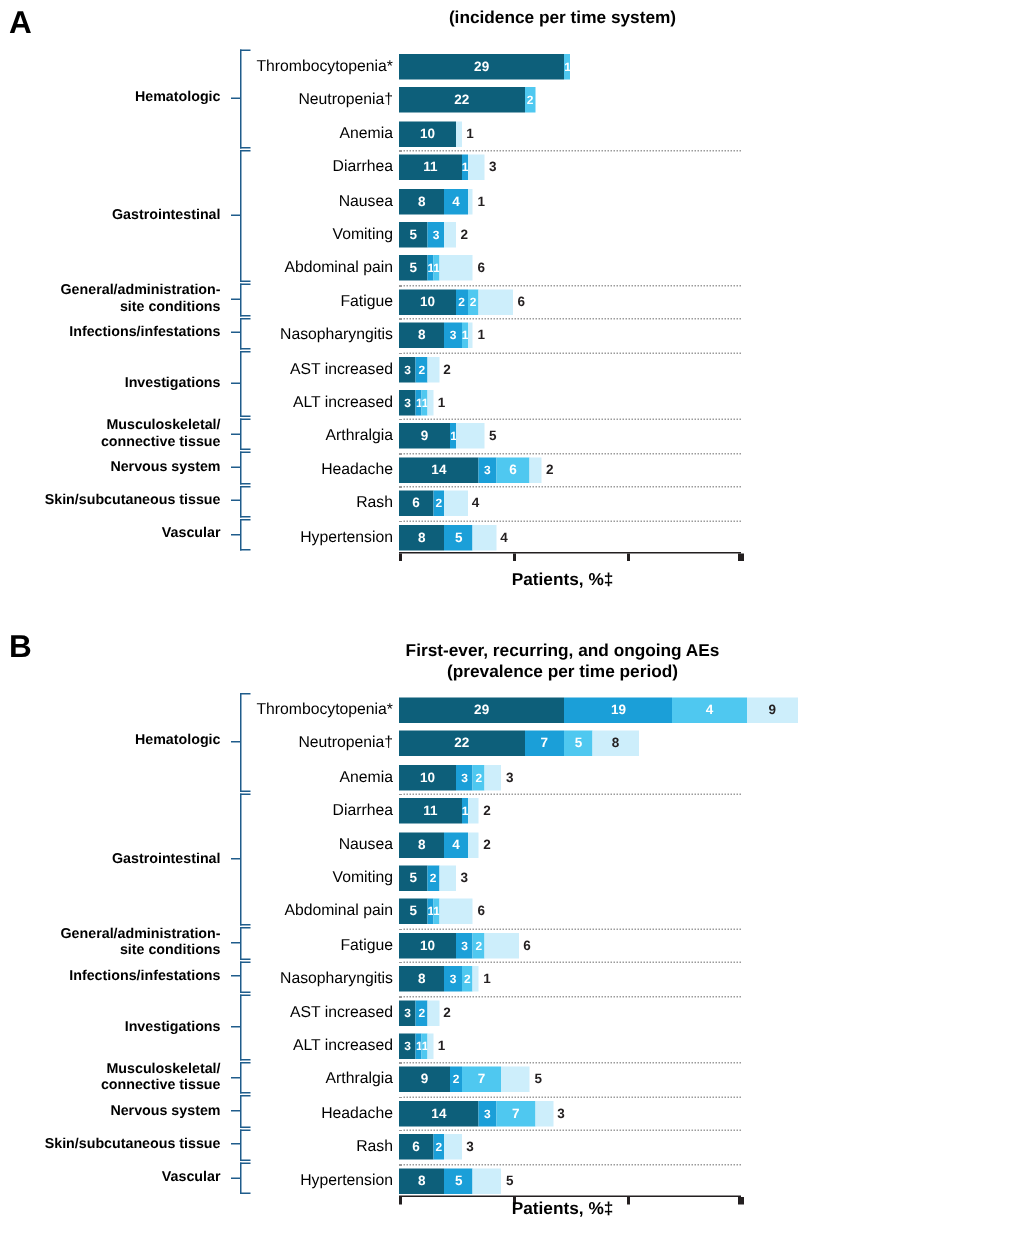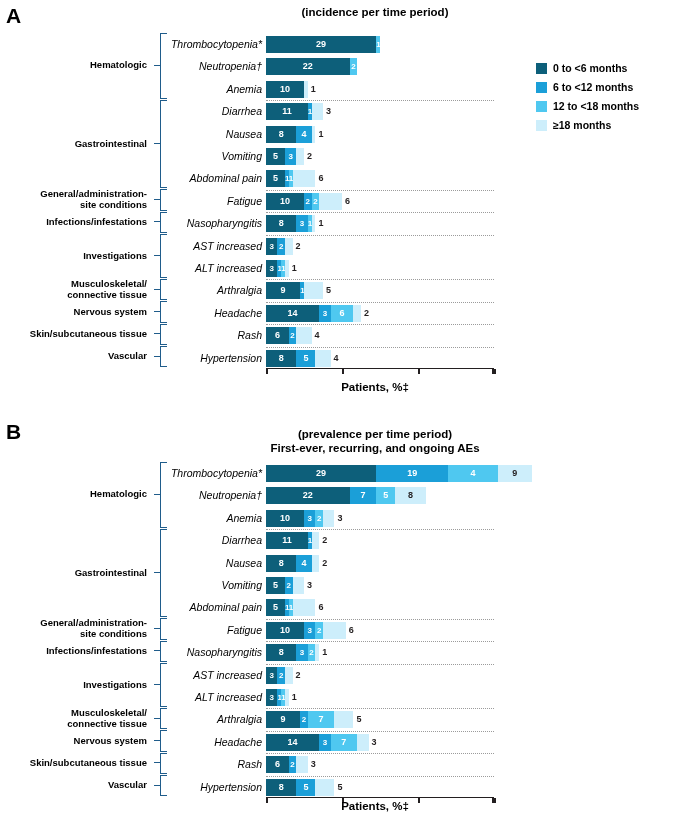--- a/index.html
+++ b/index.html
@@ -39,21 +39,21 @@
   .axis-title{
     position:absolute;width:290px;text-align:center;left:230px;
     font-size:11.5px;font-weight:bold;
   }
   #panelA .axis-title{top:381px;}
 
   
   .row{position:absolute;left:0;height:17px;}
   .row-label{
     position:absolute;right:100%;margin-right:4px;
-    white-space:nowrap;font-size:10.5px;line-height:17px;text-align:center;font-style:italic;
+    white-space:nowrap;font-size:10.5px;line-height:17px;text-align:center;
   }
   .bar{position:absolute;left:0;top:0;height:17px;white-space:nowrap;font-size:0;}
   .seg{
     display:inline-block;height:17px;vertical-align:top;
     font-size:9px;font-weight:bold;line-height:17px;
     text-align:center;color:#fff;overflow:hidden;
   }
   .seg.pale{color:#231f20;}
   .outlabel{
     display:inline-block;height:17px;vertical-align:top;
@@ -86,21 +86,21 @@
   .legend-item{display:flex;align-items:center;margin-bottom:7px;}
   .legend-swatch{width:11px;height:11px;margin-right:6px;flex:none;}
   .legend-text{font-size:10.5px;font-weight:bold;white-space:nowrap;}
 </style>
 </head>
 <body>
 
 <div class="panel" id="panelA">
   <div class="panel-letter">A</div>
   <div class="chart-title">
-    <div>(incidence per time period)</div>
+    <div>(incidence per time system)</div>
   </div>
   <div class="plot" id="plotA">
       <div class="row" style="top: 0px;">
         <div class="row-label">Thrombocytopenia*</div>
         <div class="bar"><div class="seg" style="width: 110.2px; background: rgb(13, 95, 122);">29</div><div class="seg" style="width: 3.8px; background: rgb(79, 200, 240); font-size: 8px;">1</div></div>
       </div>
       <div class="row" style="top: 22.4px;">
         <div class="row-label">Neutropenia†</div>
         <div class="bar"><div class="seg" style="width: 83.6px; background: rgb(13, 95, 122);">22</div><div class="seg" style="width: 7.6px; background: rgb(79, 200, 240); font-size: 8px;">2</div></div>
       </div>
@@ -165,38 +165,20 @@
       <div class="sep" style="top: 288.2px;"></div>
       <div class="sep" style="top: 310.6px;"></div>
       <div class="axis-line" style="top: 331.6px; bottom: auto;"></div>
       <div class="axis-tick" style="left: 0px; top: 333.2px; bottom: auto;"></div>
       <div class="axis-tick" style="left: 76px; top: 333.2px; bottom: auto;"></div>
       <div class="axis-tick" style="left: 152px; top: 333.2px; bottom: auto;"></div>
       <div class="axis-tick" style="left: 228px; top: 333.2px; bottom: auto;"></div>
       <div class="axis-tick" style="left: 226px; top: 333.2px; bottom: auto;"></div>
     </div>
   <div class="axis-title">Patients, %‡</div>
-  <div class="legend" id="legendA">
-      <div class="legend-item">
-        <div class="legend-swatch" style="background: rgb(13, 95, 122);"></div>
-        <div class="legend-text">0 to &lt;6 months</div>
-      </div>
-      <div class="legend-item">
-        <div class="legend-swatch" style="background: rgb(27, 159, 216);"></div>
-        <div class="legend-text">6 to &lt;12 months</div>
-      </div>
-      <div class="legend-item">
-        <div class="legend-swatch" style="background: rgb(79, 200, 240);"></div>
-        <div class="legend-text">12 to &lt;18 months</div>
-      </div>
-      <div class="legend-item">
-        <div class="legend-swatch" style="background: rgb(205, 238, 251);"></div>
-        <div class="legend-text">≥18 months</div>
-      </div>
-    </div>
 <div class="bracket" style="left: 160px; top: 32.5px; height: 64.2px;"></div>
     <div class="cat-label" style="width: 155px; left: 0px; top: 59.1px; padding-right: 8px; box-sizing: border-box;">
       <div>Hematologic</div>
     </div>
     <div class="bracket-tick" style="left: 154px; top: 64.6px;"></div>
     <div class="bracket" style="left: 160px; top: 99.7px; height: 86.6px;"></div>
     <div class="cat-label" style="width: 155px; left: 0px; top: 137.5px; padding-right: 8px; box-sizing: border-box;">
       <div>Gastrointestinal</div>
     </div>
     <div class="bracket-tick" style="left: 154px; top: 143px;"></div>
@@ -235,22 +217,22 @@
     <div class="bracket" style="left: 160px; top: 346.1px; height: 19.4px;"></div>
     <div class="cat-label" style="width: 155px; left: 0px; top: 350.3px; padding-right: 8px; box-sizing: border-box;">
       <div>Vascular</div>
     </div>
     <div class="bracket-tick" style="left: 154px; top: 355.8px;"></div>
   </div>
 
 <div class="panel" id="panelB">
   <div class="panel-letter">B</div>
   <div class="chart-title">
+    <div>First-ever, recurring, and ongoing AEs</div>
     <div>(prevalence per time period)</div>
-    <div>First-ever, recurring, and ongoing AEs</div>
   </div>
   <div class="plot" id="plotB">
       <div class="row" style="top: 0px;">
         <div class="row-label">Thrombocytopenia*</div>
         <div class="bar"><div class="seg" style="width: 110.2px; background: rgb(13, 95, 122);">29</div><div class="seg" style="width: 72.2px; background: rgb(27, 159, 216);">19</div><div class="seg" style="width: 49.4px; background: rgb(79, 200, 240);">4</div><div class="seg pale" style="width: 34.2px; background: rgb(205, 238, 251);">9</div></div>
       </div>
       <div class="row" style="top: 22.4px;">
         <div class="row-label">Neutropenia†</div>
         <div class="bar"><div class="seg" style="width: 83.6px; background: rgb(13, 95, 122);">22</div><div class="seg" style="width: 26.6px; background: rgb(27, 159, 216);">7</div><div class="seg" style="width: 19px; background: rgb(79, 200, 240);">5</div><div class="seg pale" style="width: 30.4px; background: rgb(205, 238, 251);">8</div></div>
       </div>

